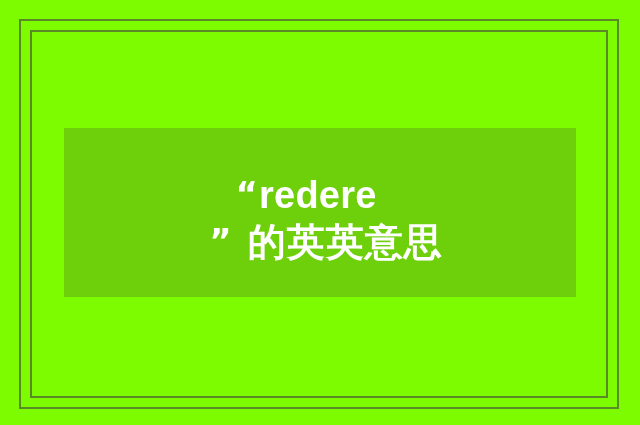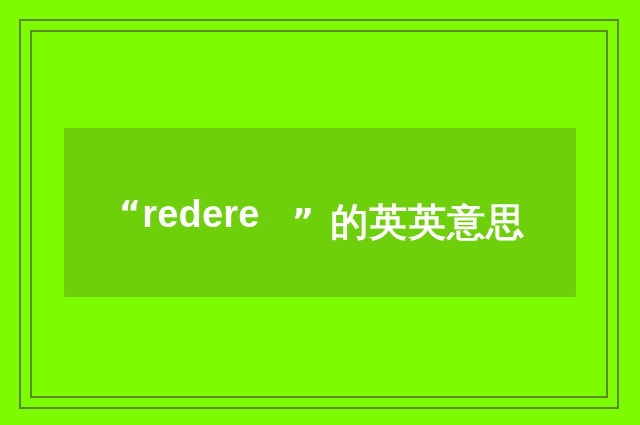--- a/index.html
+++ b/index.html
@@ -55,21 +55,21 @@
   }
 
   
   #headline {
     position: absolute;
     left: 0;
     top: 0;
     width: 100%;
     height: 100%;
     display: flex;
-    flex-direction: row;
+    flex-direction: column;
     align-items: center;
     justify-content: center;
     text-align: center;
     color: #ffffff;
   }
   .line {
     display: block;
     white-space: nowrap;
     font-weight: bold;
     line-height: 1.02;
@@ -78,21 +78,21 @@
   }
   .line-1 {
     font-size: 38px;
     position: relative;
     left: -14px;
     top: 2px;
   }
   .line-2 {
     font-size: 38px;
     position: relative;
-    left: 18px;
+    left: 6px;
     top: 10px;
   }
   .quote {
     font-family: "DejaVu Sans", "Liberation Sans", sans-serif;
     font-weight: bold;
   }
   .q-open {
     font-size: 34px;
     vertical-align: 2px;
     margin-right: 1px;

